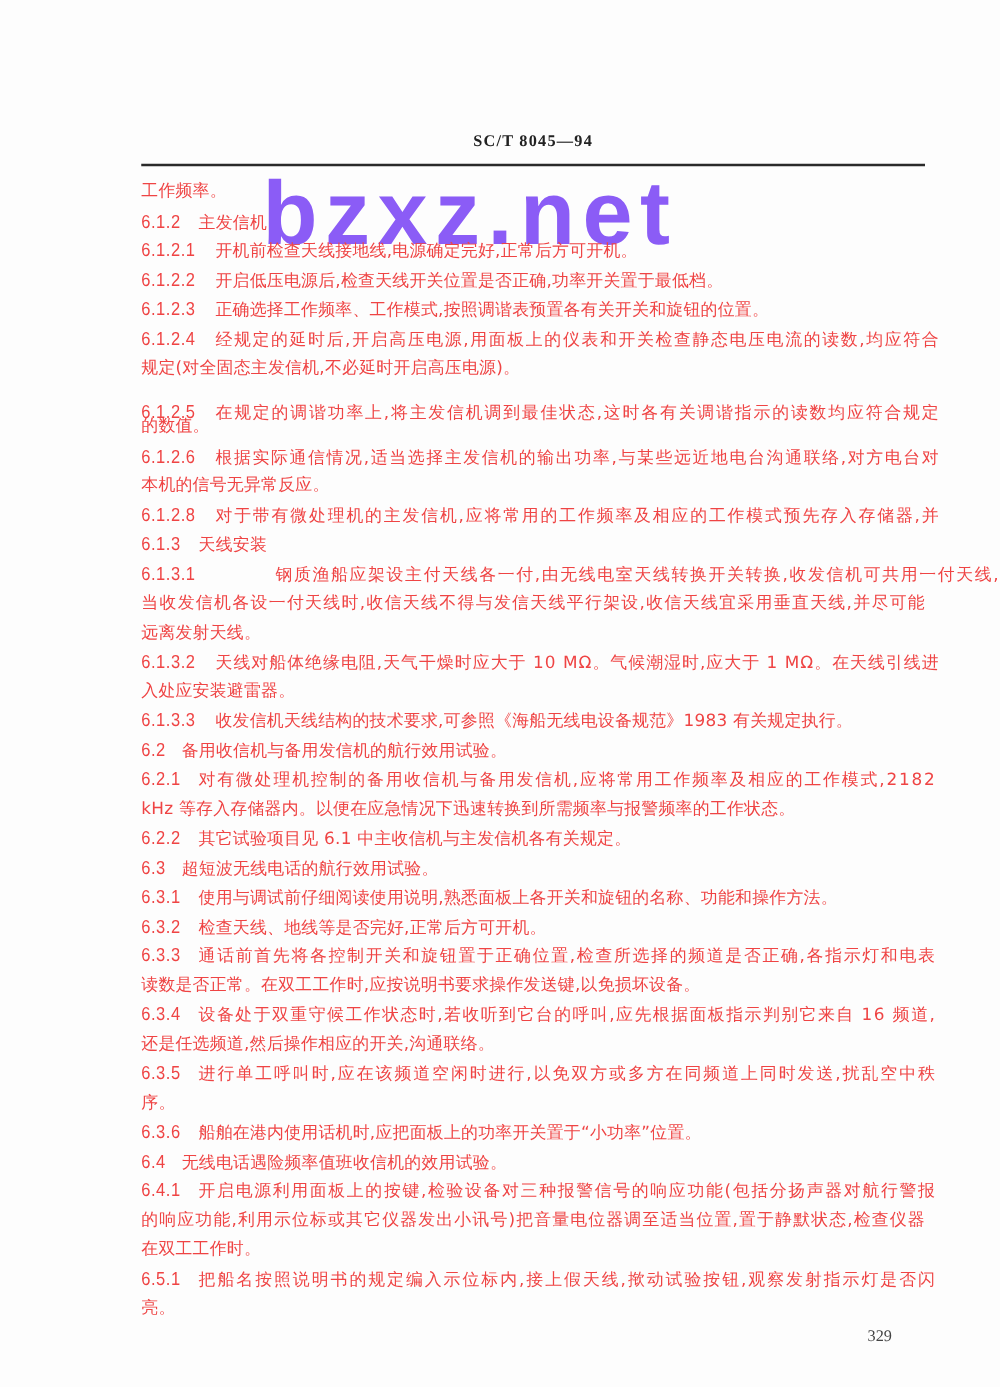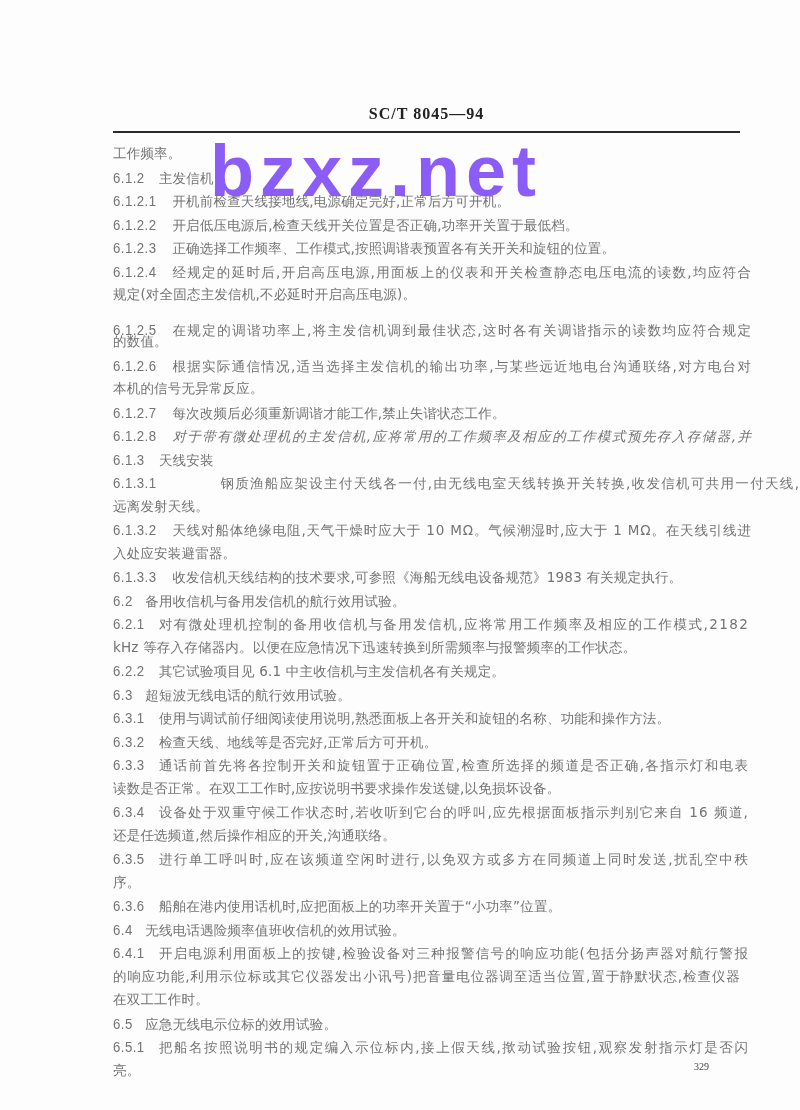--- a/index.html
+++ b/index.html
@@ -36,21 +36,21 @@
       z-index: 0;
       user-select: none;
     }
     .header {
       position: absolute;
       left: 113px;
       top: 105px;
       width: 627px;
       text-align: center;
       font-family: "Liberation Serif", "DejaVu Serif", serif;
-      font-size: 16px;
+      font-size: 13px;
       font-weight: bold;
       letter-spacing: 1px;
       color: #222;
       z-index: 1;
     }
     .rule {
       position: absolute;
       left: 113px;
       top: 131px;
       width: 627px;
@@ -65,41 +65,41 @@
       width: 627px;
       z-index: 1;
     }
     .line {
       height: 23.5px;
       line-height: 23.5px;
       font-size: 13.5px;
       white-space: nowrap;
       overflow: visible;
       letter-spacing: 0.2px;
-      color: #737373;
+      color: #ef4444;
     }
     .line.justify {
       text-align: justify;
       text-align-last: justify;
     }
     .num {
       font-family: "Liberation Sans Narrow", "Liberation Sans", "DejaVu Sans", sans-serif;
       font-size: 15px;
       letter-spacing: 0.5px;
       display: inline-block;
       margin-right: 10px;
       transform: scaleX(0.88);
       transform-origin: left center;
     }
     .page-number {
       position: absolute;
       left: 694px;
       top: 1061px;
       font-family: "Liberation Serif", "DejaVu Serif", serif;
-      font-size: 10px;
+      font-size: 13px;
       color: #444;
       z-index: 1;
     }
   </style>
 </head>
 <body>
 
 <div class="page">
   <div class="watermark">bzxz.net</div>
 
@@ -113,24 +113,24 @@
       <div class="line"><span class="num">6.1.2</span><span class="text">主发信机</span></div>
       <div class="line"><span class="num">6.1.2.1</span><span class="text">开机前检查天线接地线,电源确定完好,正常后方可开机。</span></div>
       <div class="line"><span class="num">6.1.2.2</span><span class="text">开启低压电源后,检查天线开关位置是否正确,功率开关置于最低档。</span></div>
       <div class="line"><span class="num">6.1.2.3</span><span class="text">正确选择工作频率、工作模式,按照调谐表预置各有关开关和旋钮的位置。</span></div>
       <div class="line justify"><span class="num">6.1.2.4</span><span class="text" style="display: inline-block; letter-spacing: 1.31715px;">经规定的延时后,开启高压电源,用面板上的仪表和开关检查静态电压电流的读数,均应符合</span></div>
       <div class="line"><span class="text">规定(对全固态主发信机,不必延时开启高压电源)。</span></div>
       <div class="line justify"><span class="num">6.1.2.5</span><span class="text" style="display: inline-block; letter-spacing: 1.46078px; margin-top: 12px;">在规定的调谐功率上,将主发信机调到最佳状态,这时各有关调谐指示的读数均应符合规定</span></div>
       <div class="line"><span class="text">的数值。</span></div>
       <div class="line justify"><span class="num">6.1.2.6</span><span class="text" style="display: inline-block; letter-spacing: 1.31715px;">根据实际通信情况,适当选择主发信机的输出功率,与某些远近地电台沟通联络,对方电台对</span></div>
       <div class="line"><span class="text">本机的信号无异常反应。</span></div>
-      <div class="line"><span class="num">6.1.2.7</span><span class="text">每次改频后必须重新调谐才能工作,禁止失谐状态工作。</span></div>
-      <div class="line justify"><span class="num">6.1.2.8</span><span class="text" style="display: inline-block; letter-spacing: 1.46078px; font-style: italic;">对于带有微处理机的主发信机,应将常用的工作频率及相应的工作模式预先存入存储器,并</span></div>
+      <div class="line justify"><span class="num">6.1.2.8</span><span class="text" style="display: inline-block; letter-spacing: 1.46078px;">对于带有微处理机的主发信机,应将常用的工作频率及相应的工作模式预先存入存储器,并</span></div>
       <div class="line"><span class="num">6.1.3</span><span class="text">天线安装</span></div>
       <div class="line justify"><span class="num">6.1.3.1</span><span class="text" style="display: inline-block; letter-spacing: 1.31715px; margin-left: 48px;">钢质渔船应架设主付天线各一付,由无线电室天线转换开关转换,收发信机可共用一付天线,</span></div>
+      <div class="line justify"><span class="text" style="display: inline-block; letter-spacing: 1.06648px;">当收发信机各设一付天线时,收信天线不得与发信天线平行架设,收信天线宜采用垂直天线,并尽可能</span></div>
       <div class="line"><span class="text">远离发射天线。</span></div>
       <div class="line justify"><span class="num">6.1.3.2</span><span class="text" style="display: inline-block; letter-spacing: 0.835728px;">天线对船体绝缘电阻,天气干燥时应大于 10 MΩ。气候潮湿时,应大于 1 MΩ。在天线引线进</span></div>
       <div class="line"><span class="text">入处应安装避雷器。</span></div>
       <div class="line"><span class="num">6.1.3.3</span><span class="text">收发信机天线结构的技术要求,可参照《海船无线电设备规范》1983 有关规定执行。</span></div>
       <div class="line"><span class="num">6.2</span><span class="text">备用收信机与备用发信机的航行效用试验。</span></div>
       <div class="line justify"><span class="num">6.2.1</span><span class="text" style="display: inline-block; letter-spacing: 1.46524px;">对有微处理机控制的备用收信机与备用发信机,应将常用工作频率及相应的工作模式,2182</span></div>
       <div class="line"><span class="text">kHz 等存入存储器内。以便在应急情况下迅速转换到所需频率与报警频率的工作状态。</span></div>
       <div class="line"><span class="num">6.2.2</span><span class="text">其它试验项目见 6.1 中主收信机与主发信机各有关规定。</span></div>
       <div class="line"><span class="num">6.3</span><span class="text">超短波无线电话的航行效用试验。</span></div>
       <div class="line"><span class="num">6.3.1</span><span class="text">使用与调试前仔细阅读使用说明,熟悉面板上各开关和旋钮的名称、功能和操作方法。</span></div>
@@ -139,19 +139,18 @@
       <div class="line"><span class="text">读数是否正常。在双工工作时,应按说明书要求操作发送键,以免损坏设备。</span></div>
       <div class="line justify"><span class="num">6.3.4</span><span class="text" style="display: inline-block; letter-spacing: 1.18328px;">设备处于双重守候工作状态时,若收听到它台的呼叫,应先根据面板指示判别它来自 16 频道,</span></div>
       <div class="line"><span class="text">还是任选频道,然后操作相应的开关,沟通联络。</span></div>
       <div class="line justify"><span class="num">6.3.5</span><span class="text" style="display: inline-block; letter-spacing: 1.57851px;">进行单工呼叫时,应在该频道空闲时进行,以免双方或多方在同频道上同时发送,扰乱空中秩</span></div>
       <div class="line"><span class="text">序。</span></div>
       <div class="line"><span class="num">6.3.6</span><span class="text">船舶在港内使用话机时,应把面板上的功率开关置于“小功率”位置。</span></div>
       <div class="line"><span class="num">6.4</span><span class="text">无线电话遇险频率值班收信机的效用试验。</span></div>
       <div class="line justify"><span class="num">6.4.1</span><span class="text" style="display: inline-block; letter-spacing: 1.32382px;">开启电源利用面板上的按键,检验设备对三种报警信号的响应功能(包括分扬声器对航行警报</span></div>
       <div class="line justify"><span class="text" style="display: inline-block; letter-spacing: 0.925694px;">的响应功能,利用示位标或其它仪器发出小讯号)把音量电位器调至适当位置,置于静默状态,检查仪器</span></div>
       <div class="line"><span class="text">在双工工作时。</span></div>
-      <div class="line"><span class="num">6.5</span><span class="text">应急无线电示位标的效用试验。</span></div>
       <div class="line justify"><span class="num">6.5.1</span><span class="text" style="display: inline-block; letter-spacing: 1.57851px;">把船名按照说明书的规定编入示位标内,接上假天线,揿动试验按钮,观察发射指示灯是否闪</span></div>
       <div class="line"><span class="text">亮。</span></div>
     </div>
 
   <div class="page-number">329</div>
 </div>
 
 </body></html>

